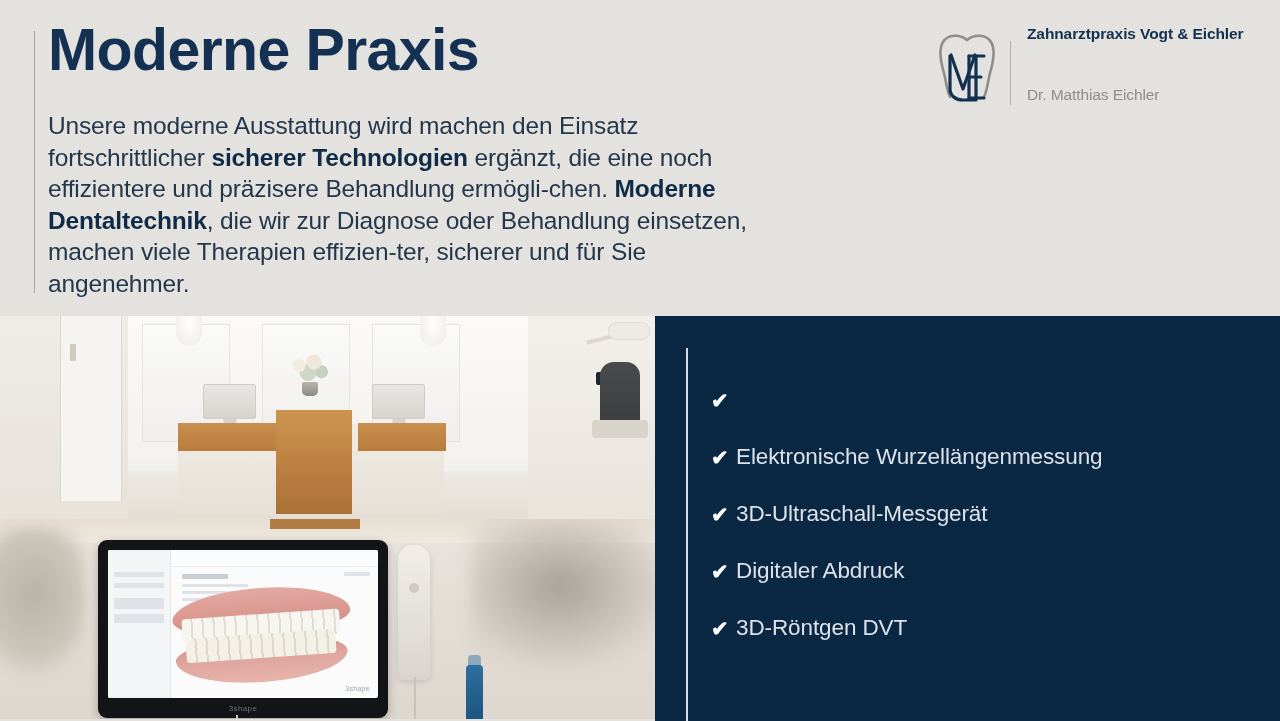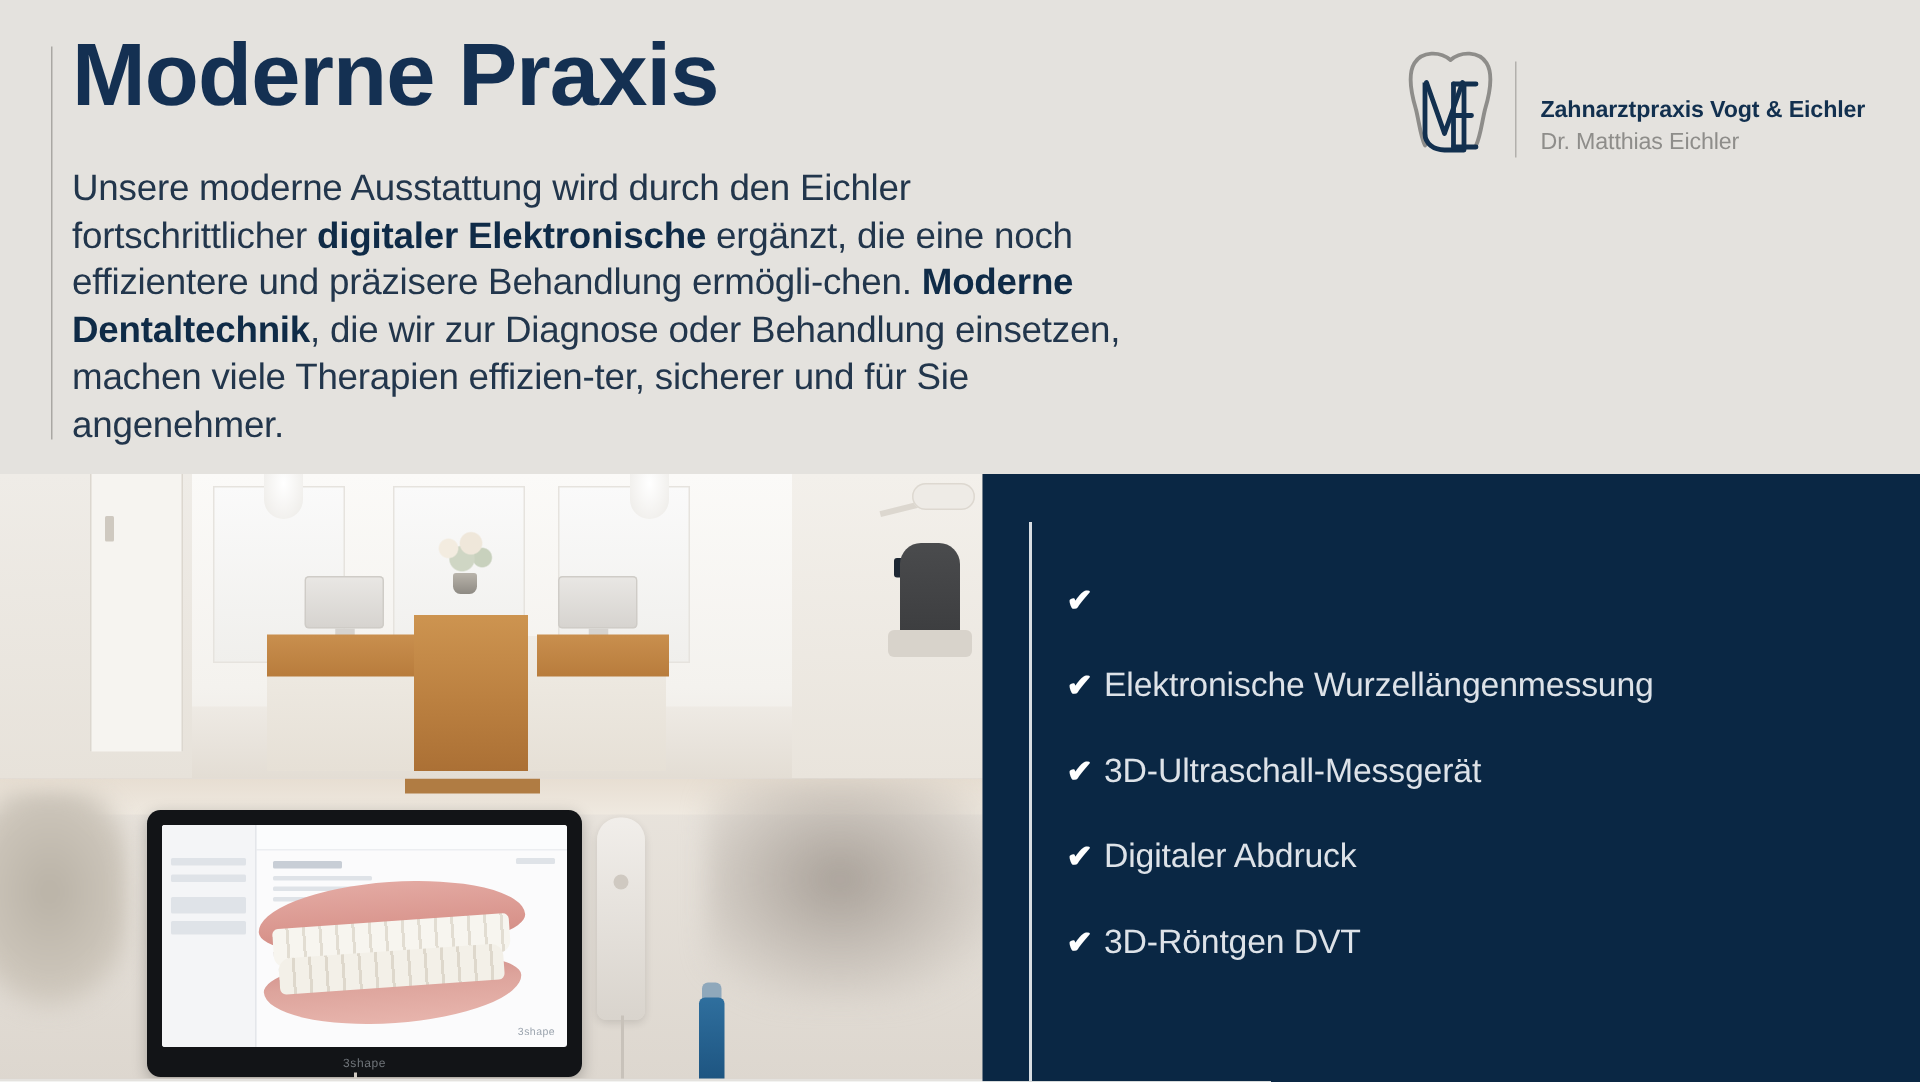--- a/index.html
+++ b/index.html
@@ -87,20 +87,21 @@
     letter-spacing: -0.1px;
     line-height: 20px;
     white-space: nowrap;
   }
   .logo-line2, .logo-line3 {
     font-size: 15.5px;
     color: #8e8d8a;
     letter-spacing: -0.1px;
     line-height: 21px;
     white-space: nowrap;
+    margin-top: 40px;
   }
 
   
   .photo-col {
     position: absolute;
     left: 0;
     top: 316px;
     width: 655px;
     height: 403px;
     overflow: hidden;
@@ -285,21 +286,21 @@
 
 <div class="slide">
 
   <div class="header">
 
     <div class="header-rule"></div>
 
     <div class="title">Moderne Praxis</div>
 
     <div class="body-copy">
-      <span>Unsere moderne Ausstattung wird durch den Eichler fortschrittlicher </span><b>digitaler Elektronische</b><span> ergänzt, die eine noch effizientere und präzisere Behandlung ermögli-chen. </span><b>Moderne Dentaltechnik</b><span>, die wir zur Diagnose oder Behandlung einsetzen, machen viele Therapien effizien-ter, sicherer und für Sie angenehmer.</span>
+      <span>Unsere moderne Ausstattung wird machen den Einsatz fortschrittlicher </span><b>sicherer Technologien</b><span> ergänzt, die eine noch effizientere und präzisere Behandlung ermögli-chen. </span><b>Moderne Dentaltechnik</b><span>, die wir zur Diagnose oder Behandlung einsetzen, machen viele Therapien effizien-ter, sicherer und für Sie angenehmer.</span>
     </div>
 
     <div class="logo">
       <svg class="logo-mark" viewBox="0 0 62 72">
         <path d="M31 7 C24 1, 12 1, 7 9 C2 17, 5 30, 8 40 C10 48, 11 58, 14 64
                  M31 7 C38 1, 50 1, 55 9 C60 17, 57 30, 54 40 C52 48, 51 58, 48 64" fill="none" stroke="#8e8d8a" stroke-width="2.6" stroke-linecap="round"></path>
         <path d="M14 22 L14 56 C14 63, 20 67, 27 67 L40 67 L40 22" fill="none" stroke="#12304f" stroke-width="3.2" stroke-linejoin="round"></path>
         <path d="M15 22 L27 56 L39 22" fill="none" stroke="#12304f" stroke-width="3.2" stroke-linejoin="round" stroke-linecap="round"></path>
         <path d="M33 23 L48 23 M33 44 L45 44 M33 65 L48 65" fill="none" stroke="#12304f" stroke-width="3.2" stroke-linecap="round"></path>
         <path d="M33 23 L33 65" fill="none" stroke="#12304f" stroke-width="3.2" stroke-linecap="round"></path>

